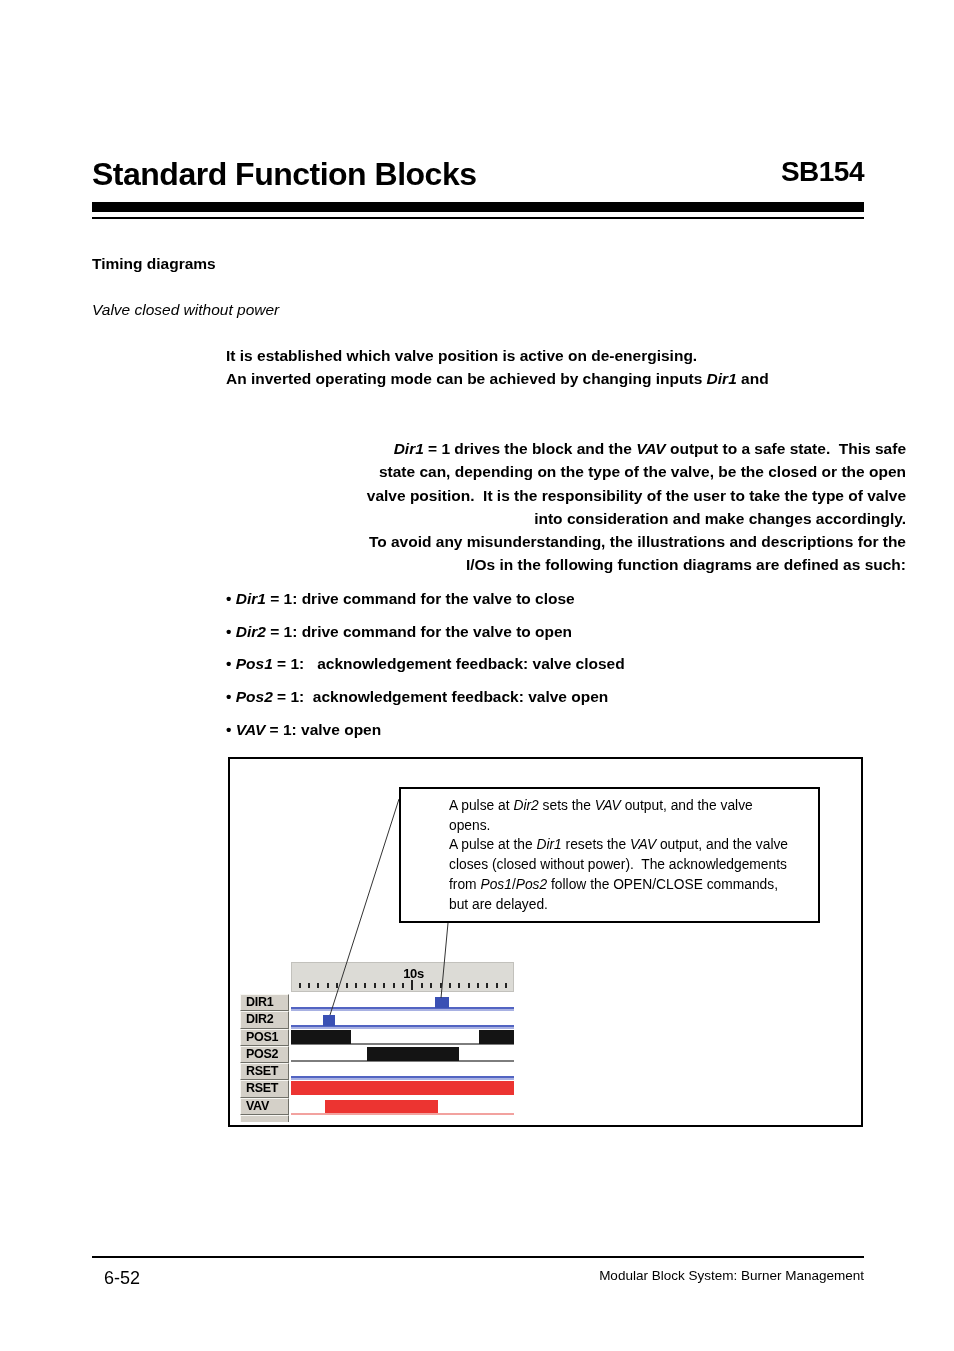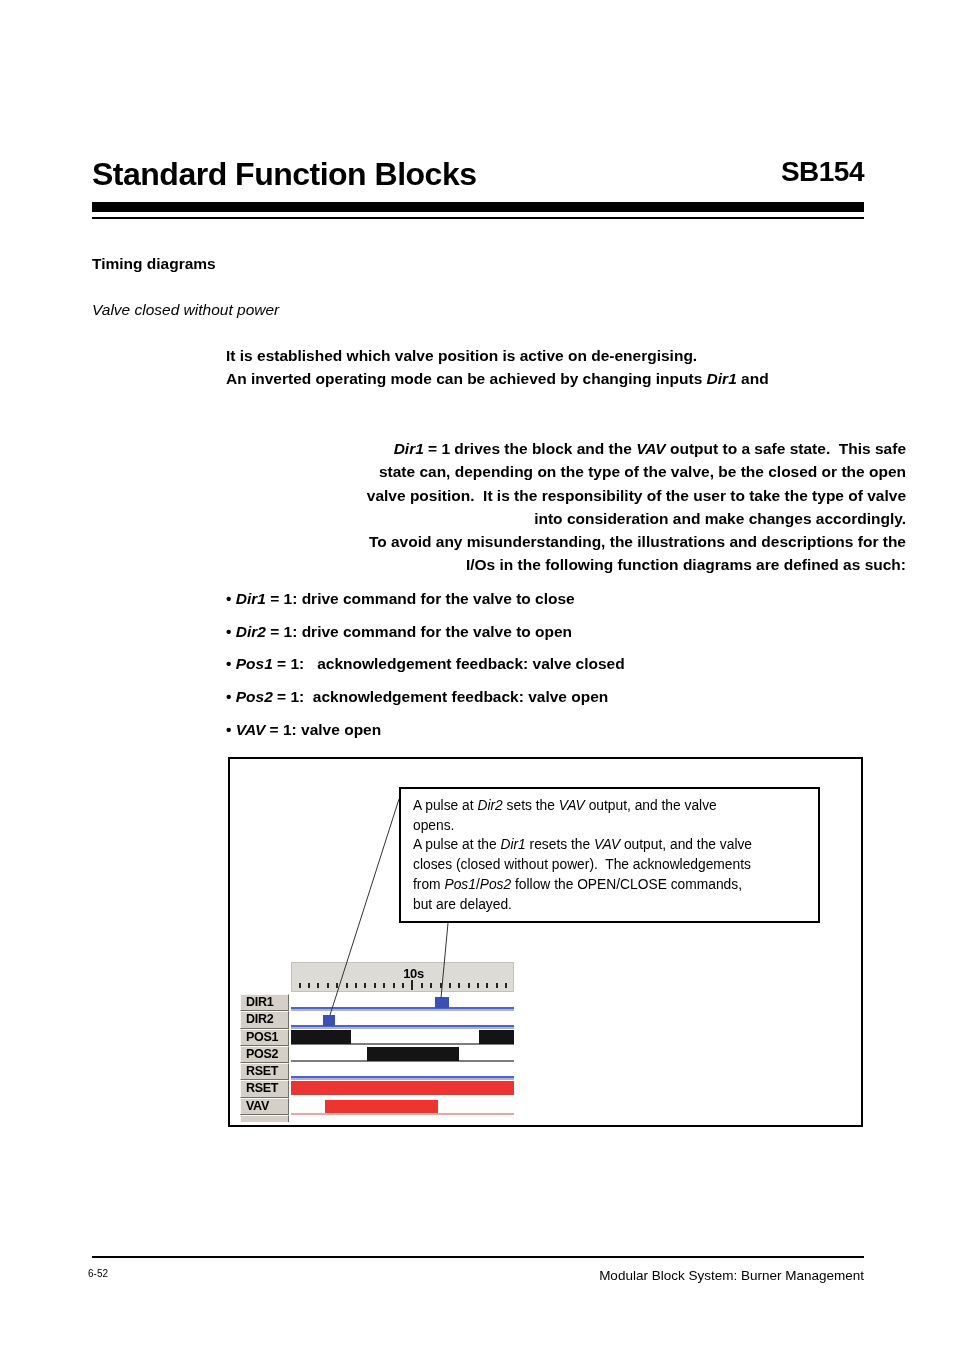--- a/index.html
+++ b/index.html
@@ -37,21 +37,21 @@
   .figure-box {
     position:absolute; left:228px; top:757px; width:635px; height:370px;
     border:2px solid #000; background:#fff;
   }
   .leader-svg { position:absolute; left:0; top:0; width:631px; height:366px; z-index:1; }
   .callout {
     position:absolute; left:169px; top:28px; width:421px; height:136px;
     border:2px solid #000; background:#fff; z-index:2;
     padding:7px 10px 0 12px; font-size:13.8px;
   }
-  .callout .line { line-height:19.7px; white-space:pre-wrap; }
+  .callout .line { line-height:19.7px; white-space:pre-wrap;margin-left:36px; }
 
   
   .ruler {
     position:absolute; left:61px; top:203px; width:223px; height:30px;
     background:var(--c-ruler_gray, #dcdbd6); border:1px solid #c2c1bc; z-index:0;
   }
   .ruler-label {
     position:absolute; left:55%; top:3px; transform:translateX(-50%);
     font-size:13px; font-weight:bold; letter-spacing:-0.3px;
   }
@@ -79,21 +79,21 @@
   .bar { position:absolute; }
   .bar-pulse { bottom:3px; height:11px; }
   .bar-block { top:1px; height:14px; }
   .bar-low   { bottom:2px; height:13px; }
   .sig-blue  { background:var(--c-blue, #3a50b4); }
   .sig-black { background:var(--c-black_bar, #141414); }
   .sig-red   { background:var(--c-red, #ec3431); }
 
   
   .footer-rule { position:absolute; left:92px; top:1256px; width:772px; height:2px; background:#000; }
-  .footer-left  { position:absolute; left:88px;  top:1268px; font-size:10px; }
+  .footer-left  { position:absolute; left:104px;  top:1268px; font-size:18px; }
   .footer-right { position:absolute; right:90px; top:1268px; font-size:13.5px; }
 </style>
 </head>
 <body>
 
 <div class="page">
 
   <div class="doc-title">Standard Function Blocks</div>
   <div class="doc-code">SB154</div>
   <div class="rule-thick"></div>

